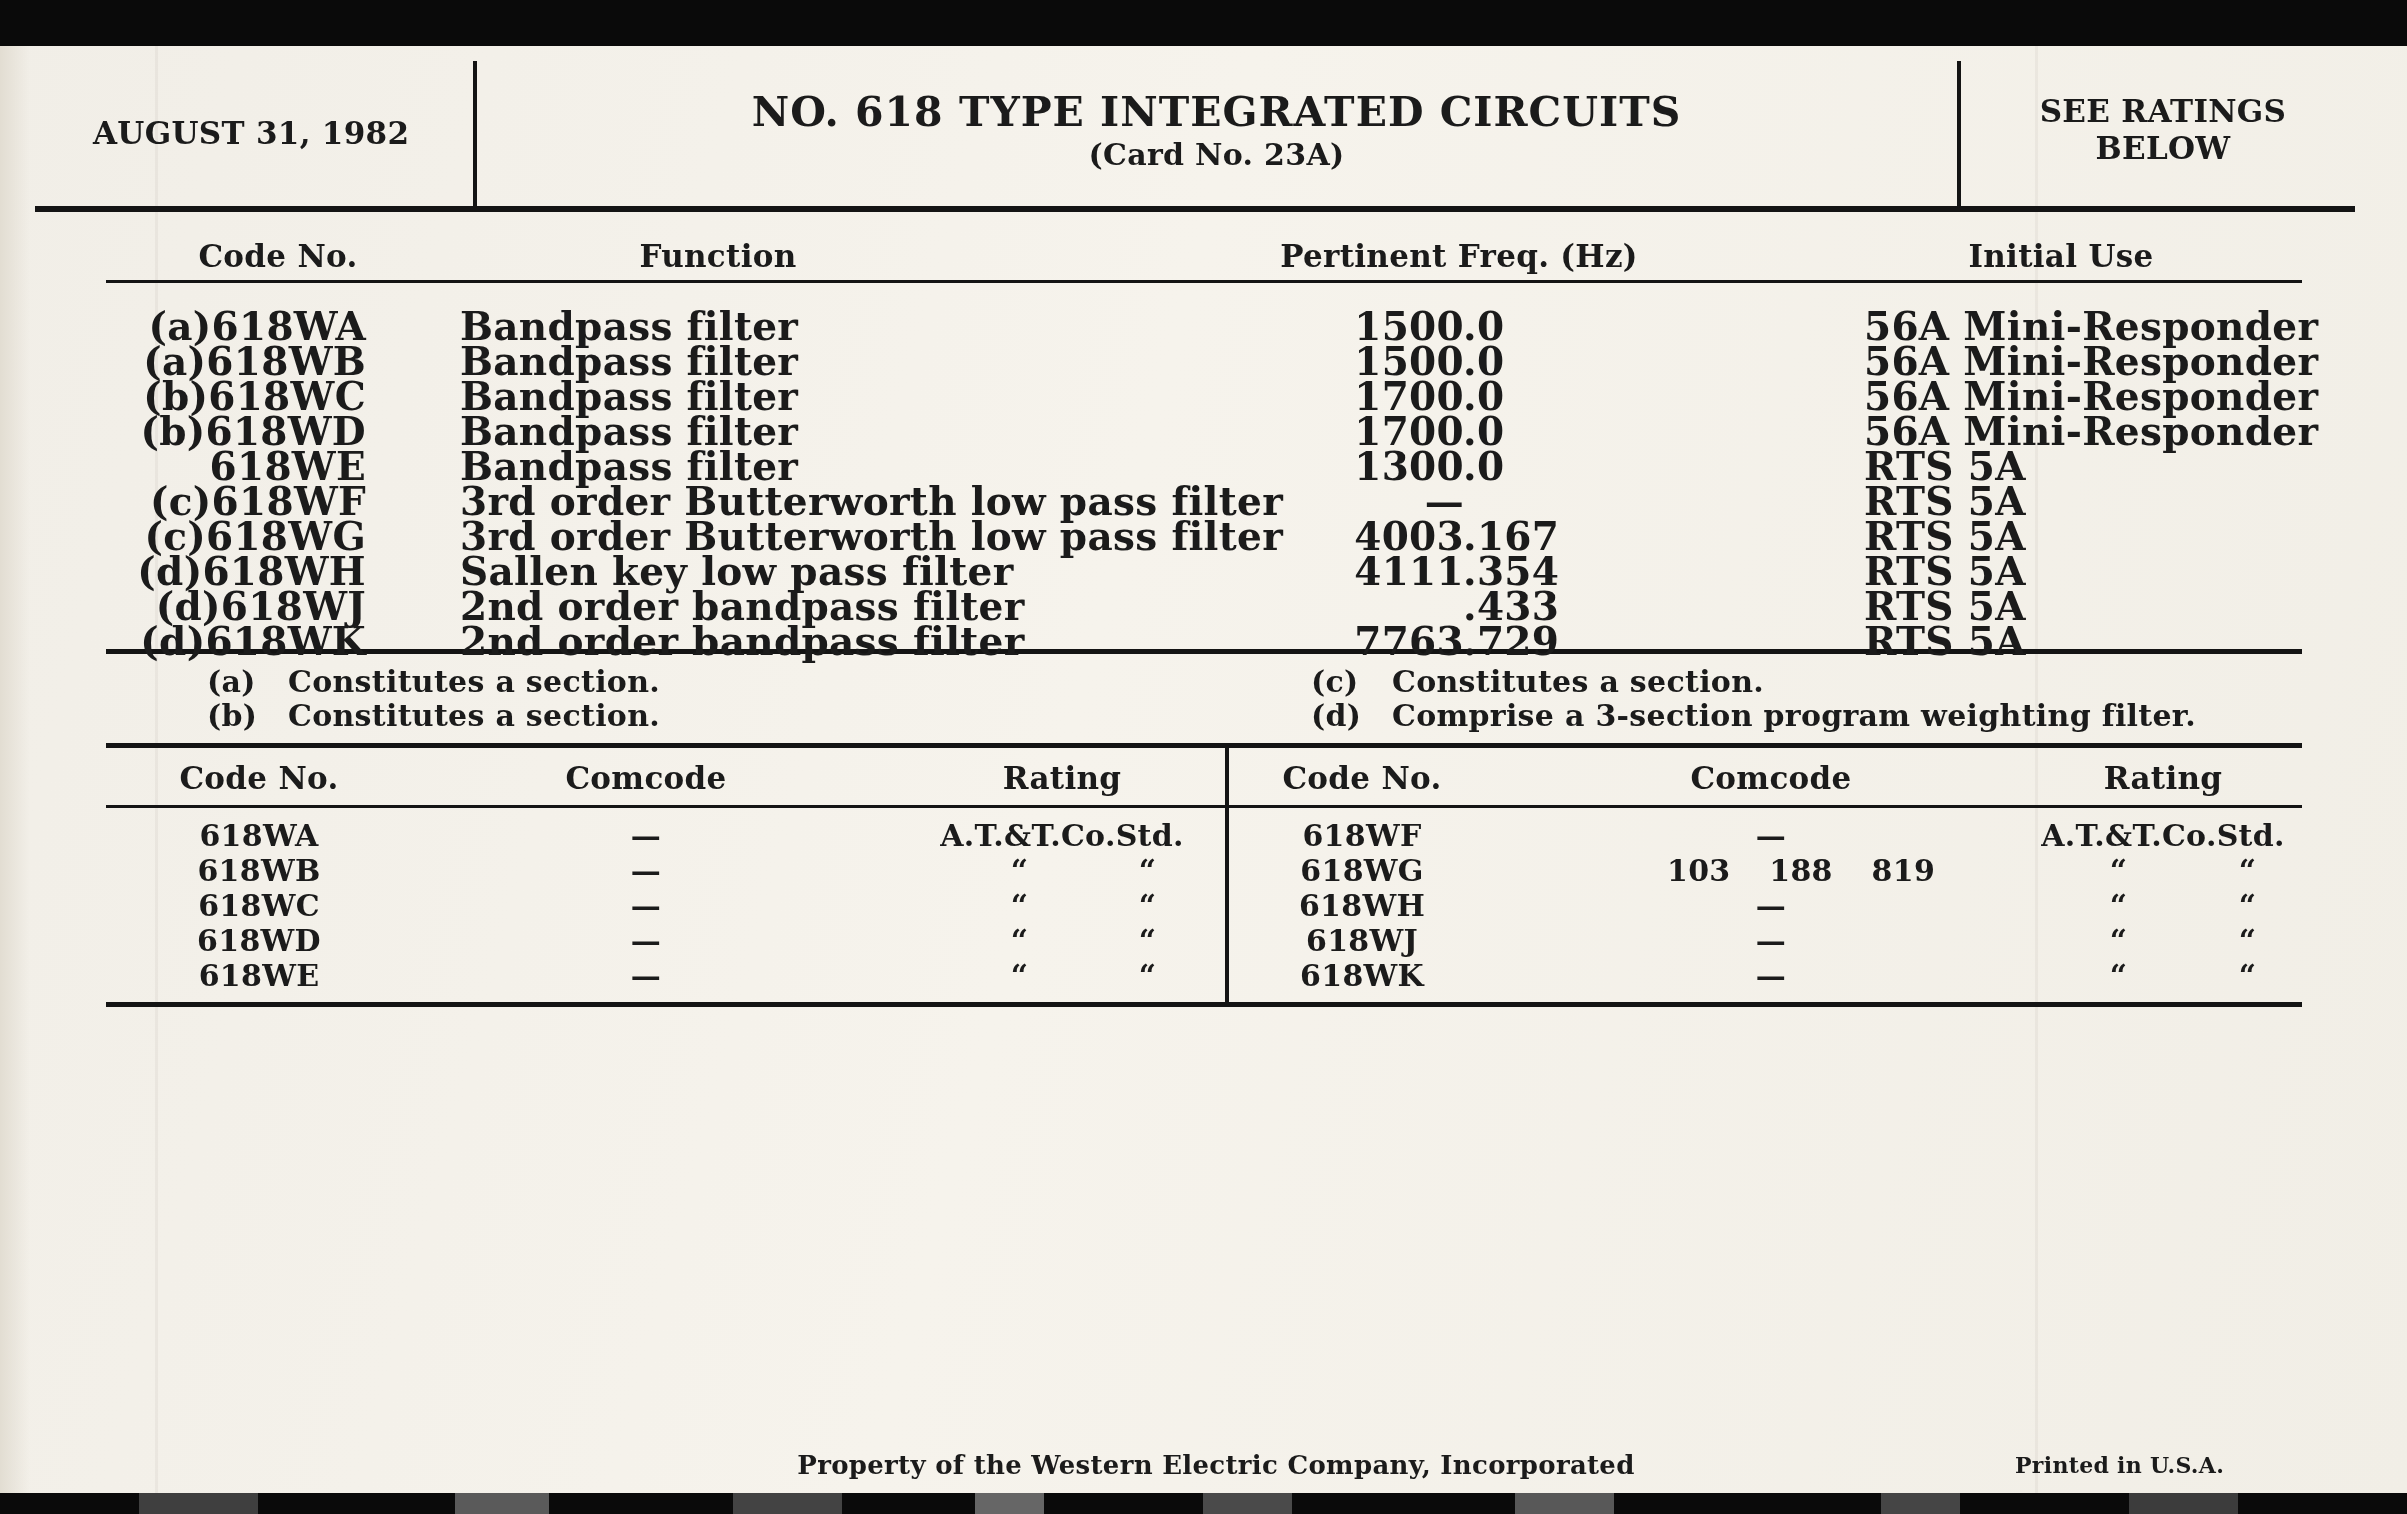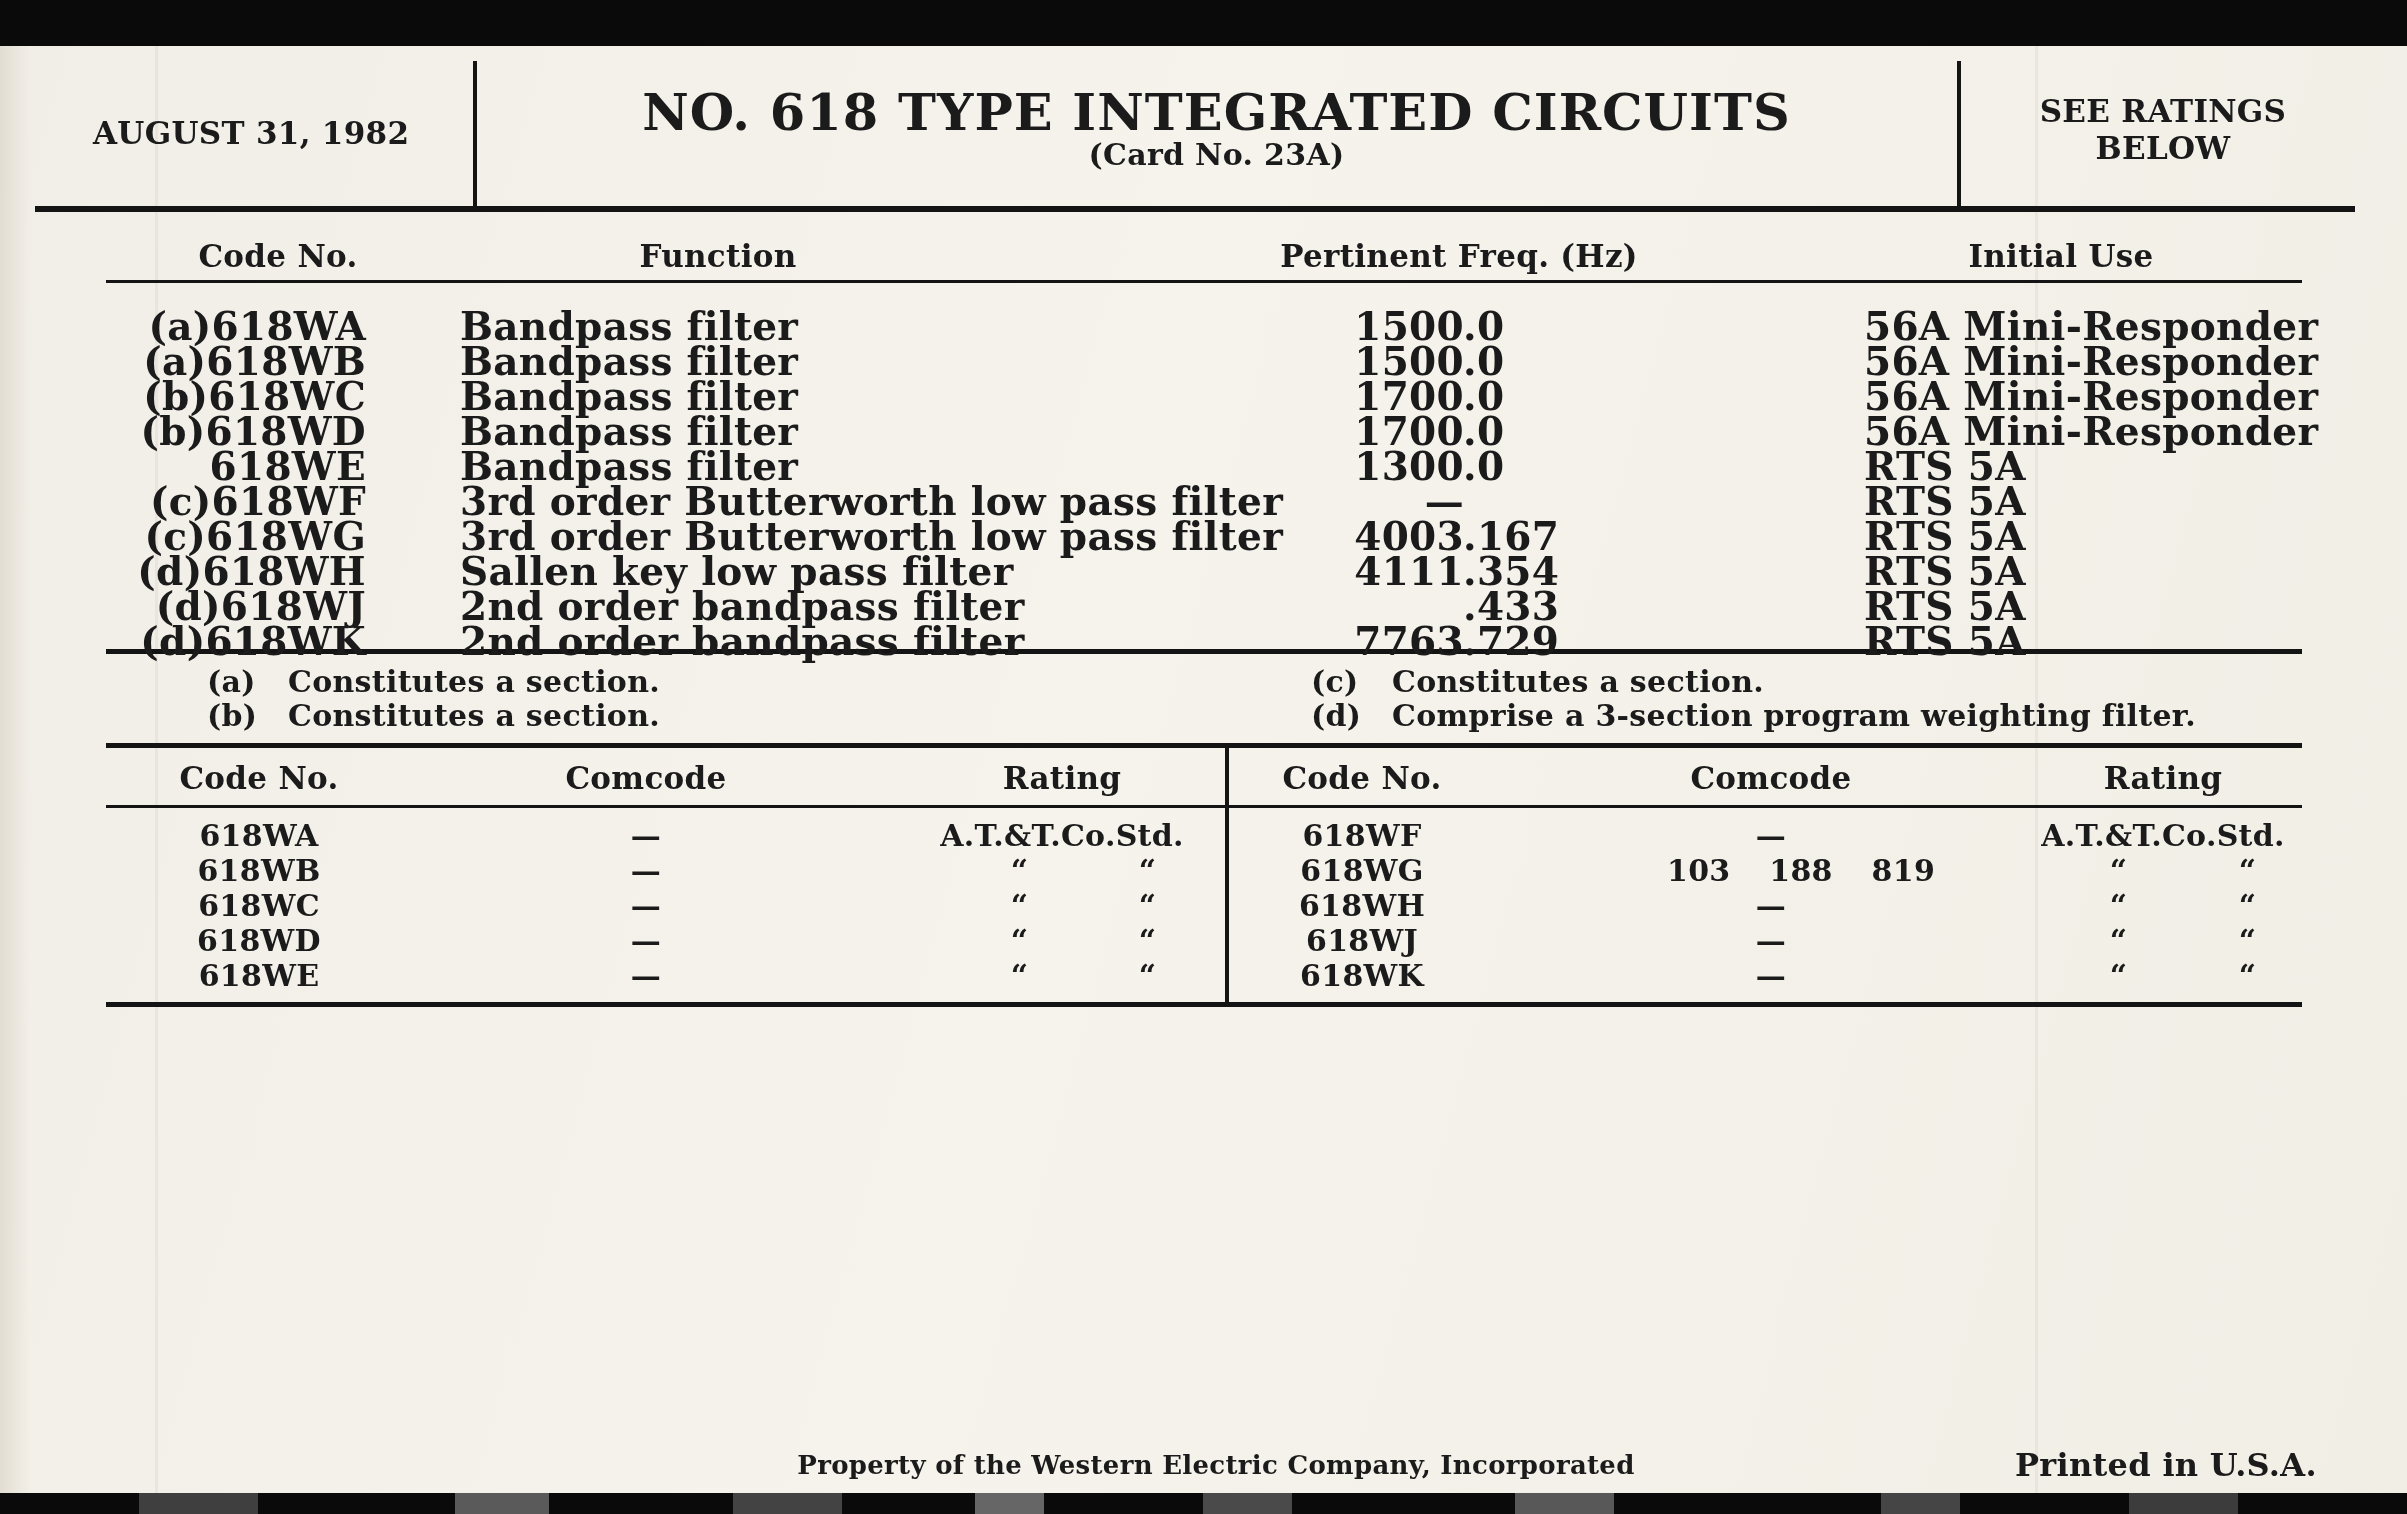--- a/index.html
+++ b/index.html
@@ -32,21 +32,21 @@
   .rule-thin2  { left: 106px; top: 805px;  width: 2196px; height: 3px; }
   .rule-thick4 { left: 106px; top: 1002px; width: 2196px; height: 5px; }
   .vline { position: absolute; width: 4px; background: #141414; }
   .vl-left  { left: 473px;  top: 61px;  height: 145px; }
   .vl-right { left: 1957px; top: 61px;  height: 145px; }
   .vl-ratings { left: 1225px; top: 744px; height: 259px; }
 
   
   .doc-date { position: absolute; left: 93px; top: 115px; font-size: 31px; line-height: 37px; white-space: nowrap; }
   .title-block { position: absolute; left: 477px; top: 87px; width: 1479px; text-align: center; }
-  .doc-title { font-size: 51px; line-height: 51px; letter-spacing: 1px; }
+  .doc-title { font-size: 41px; line-height: 51px; letter-spacing: 1px; }
   .doc-sub { font-size: 30px; line-height: 34px; }
   .ratings-note { position: absolute; left: 1970px; top: 93px; width: 386px; text-align: center;
                   font-size: 31px; line-height: 37px; }
 
   
   .main-headers { position: absolute; left: 106px; top: 236px; width: 2196px; height: 40px; font-size: 31px; }
   .mh { position: absolute; top: 0; line-height: 40px; text-align: center; white-space: nowrap; }
   .mh-code { left: 63px;   width: 218px; }
   .mh-func { left: 503px;  width: 218px; }
   .mh-freq { left: 1135px; width: 436px; }
@@ -85,22 +85,22 @@
 
   .r-code    { left: 36px;  width: 198px; text-align: center; }
   .r-comcode { left: 440px; width: 208px; text-align: center; word-spacing: 28px; }
   .r-rating  { left: 738px; width: 396px; text-align: center; }
   .r-rl { left: 842px; width: 99px; text-align: center; }
   .r-rr { left: 971px; width: 99px; text-align: center; }
 
   
   .footer-property { position: absolute; left: 622px;  top: 1447px; width: 1188px; text-align: center;
                      font-size: 26px; line-height: 36px; white-space: nowrap; }
-  .footer-printed  { position: absolute; left: 2015px; top: 1447px; width: 297px; text-align: center;
-                     font-size: 32px; line-height: 36px; white-space: nowrap; }
+  .footer-printed  { position: absolute; left: 2015px; top: 1447px; width: 297px; text-align: left;
+                     font-size: 22px; line-height: 36px; white-space: nowrap; }
 </style>
 </head>
 <body>
 
 <div class="sheet">
 
   <div class="bar-top"></div>
   <div class="edge-left"></div>
   <div class="crease" style="left:155px;"></div>
   <div class="crease" style="left:2035px;"></div>

